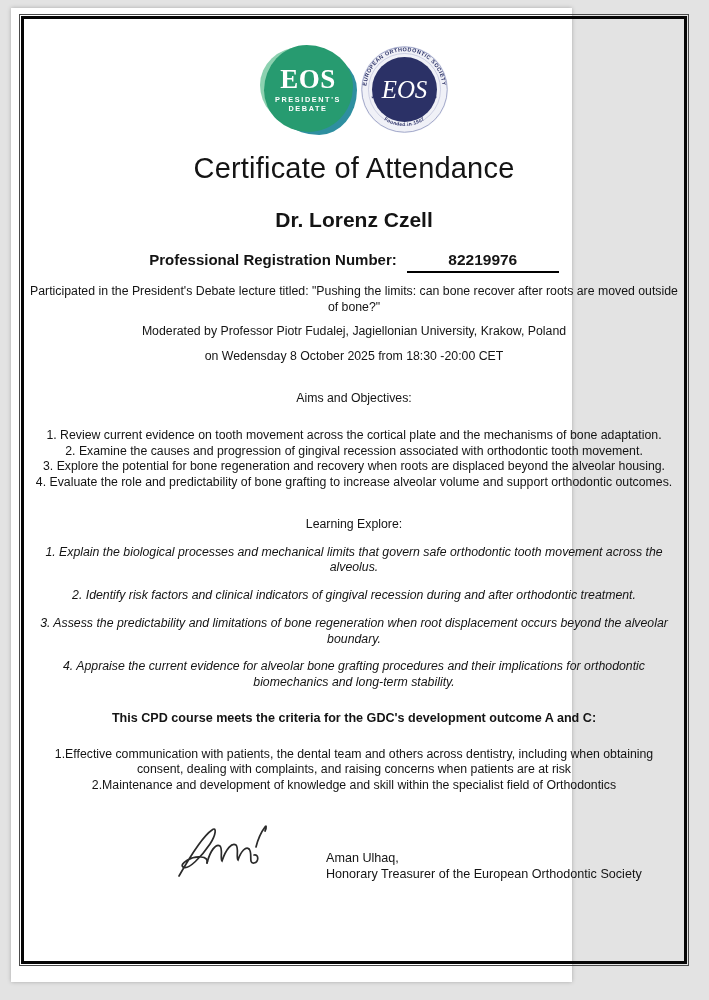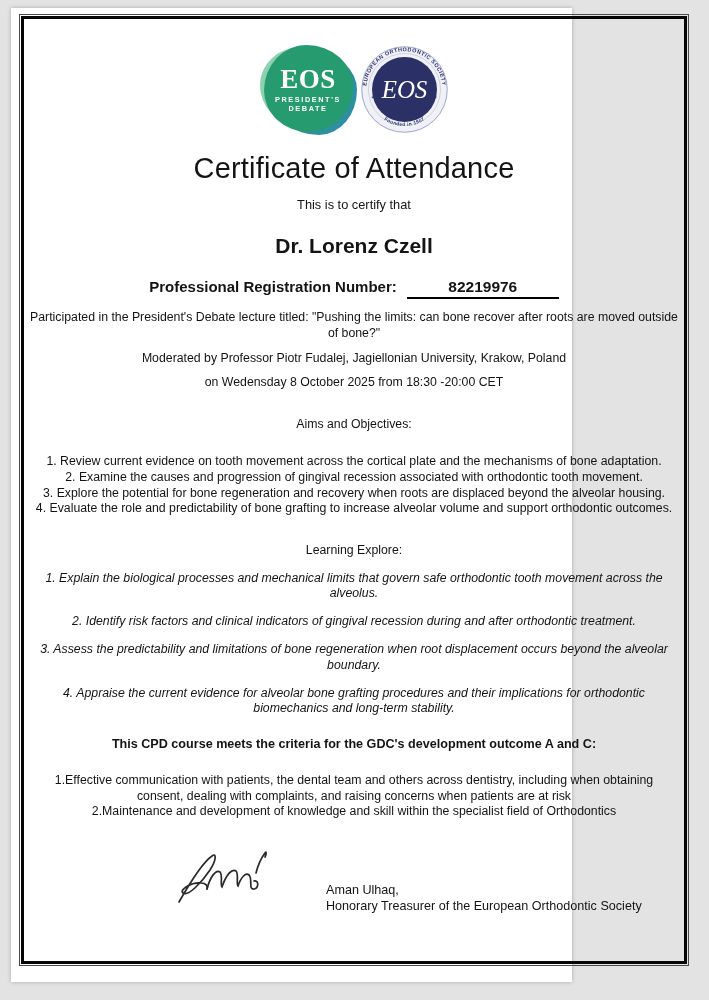--- a/index.html
+++ b/index.html
@@ -59,21 +59,21 @@
   .section-heading { margin-top:26px; }
   .items { margin-top:22px; }
   .items p { margin:0; }
   .wide-items { margin-top:4px;font-style:italic; }
   .gdc-heading { margin-top:20px; font-weight:bold; font-size:12.6px; }
   .gdc-items { margin-top:20px; }
   .gdc-items p { margin:0 auto; max-width:625px; }
 
   .signature-block { margin-top:22px; position:relative; height:92px; text-align:left; }
   .signature-svg { position:absolute; left:143px; top:0; }
-  .signatory { position:absolute; left:298px; top:40px; font-size:12.6px; line-height:1.3; }
+  .signatory { position:absolute; left:298px; top:34px; font-size:12.6px; line-height:1.3; }
 </style>
 </head>
 <body>
 
 <div class="page">
   <div class="frame">
     <div class="frame-inner">
       <div class="content">
 
         <div class="logos">
@@ -105,21 +105,20 @@
               <textPath href="#arcBottom" startOffset="50%" text-anchor="middle">Founded in 1907</textPath>
             </text>
             <text x="12" y="61" font-size="5" fill="#2b3166">✶</text>
             <text x="83" y="61" font-size="5" fill="#2b3166">✶</text>
             <text x="50" y="60" text-anchor="middle" font-size="28" font-style="italic" font-family="Liberation Serif, DejaVu Serif, serif" fill="#ffffff">EOS</text>
           </svg>
 
         </div>
 
         <div class="title">Certificate of Attendance</div>
-        <div class="subtitle">This is to certify that</div>
         <div class="attendee">Dr. Lorenz Czell</div>
 
         <div class="reg-line">
           <span>Professional Registration Number:</span><span class="reg-underline">82219976</span>
         </div>
 
         <div class="participation">
           <p style="margin:0">Participated in the President's Debate lecture titled: "Pushing the limits: can bone recover after roots are moved outside of bone?"</p>
           <p style="margin:9px">Moderated by Professor Piotr Fudalej, Jagiellonian University, Krakow, Poland</p>
           <p style="margin:0">on Wedensday 8 October 2025 from 18:30 -20:00 CET</p>

